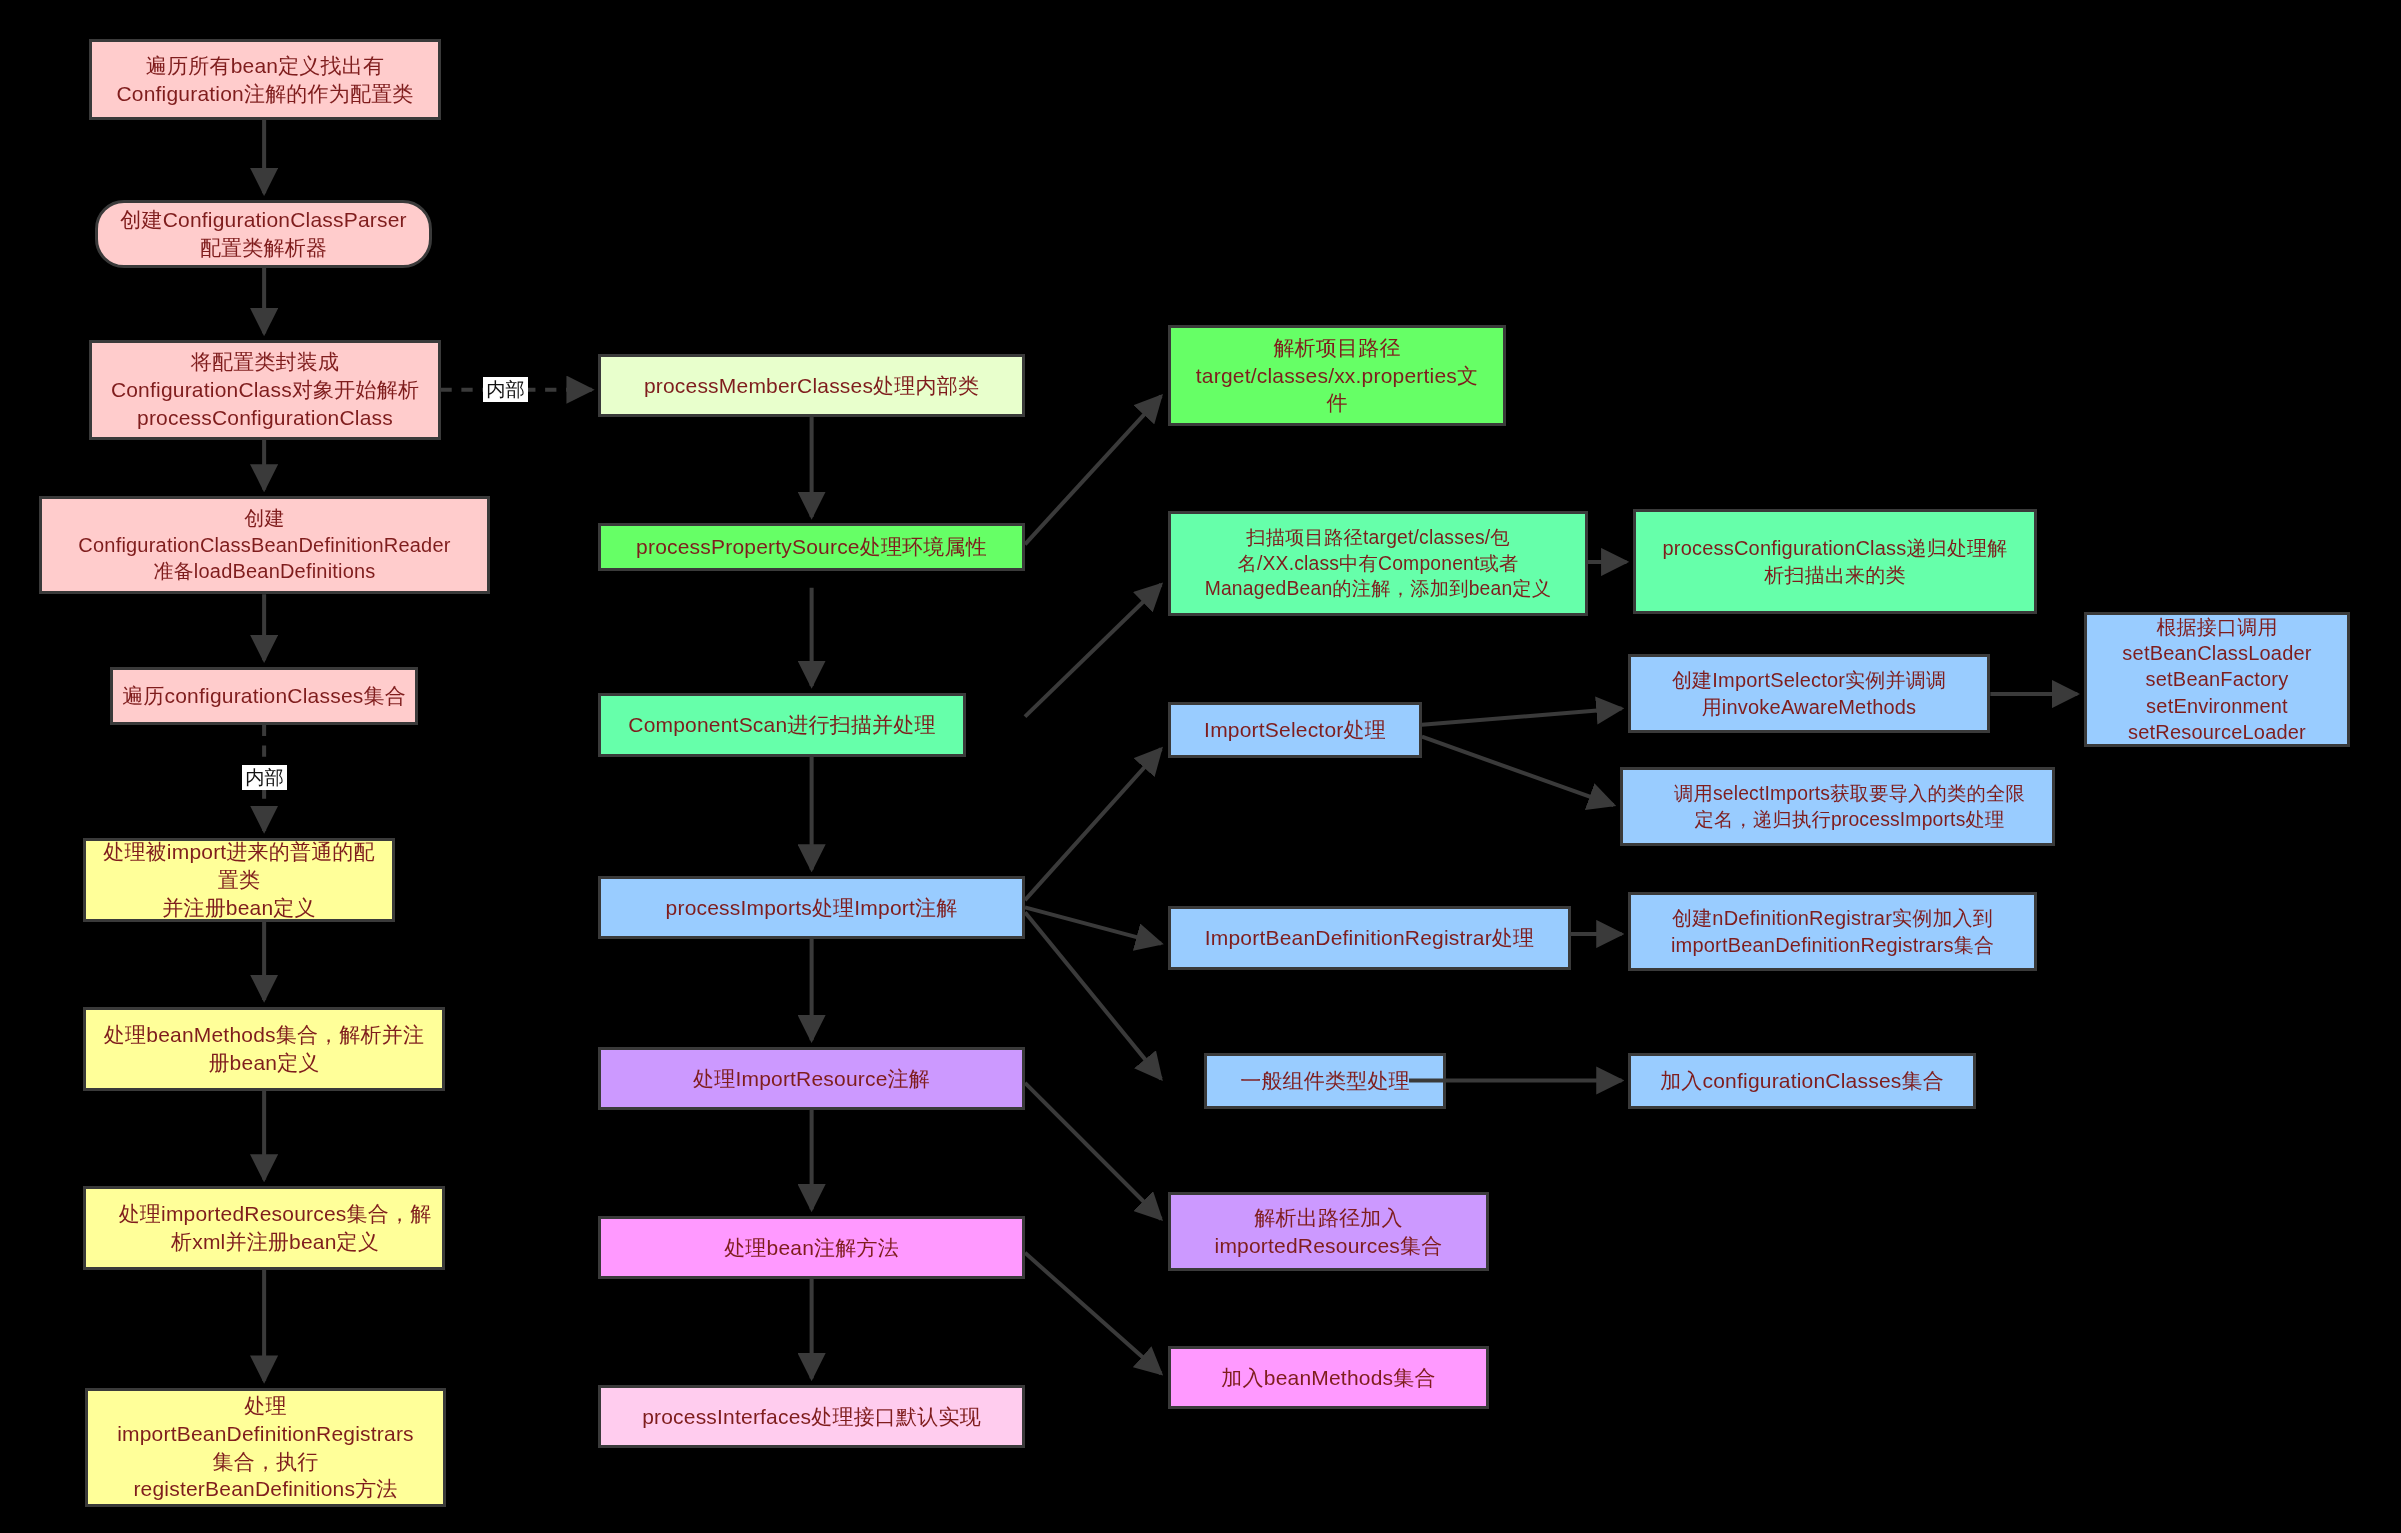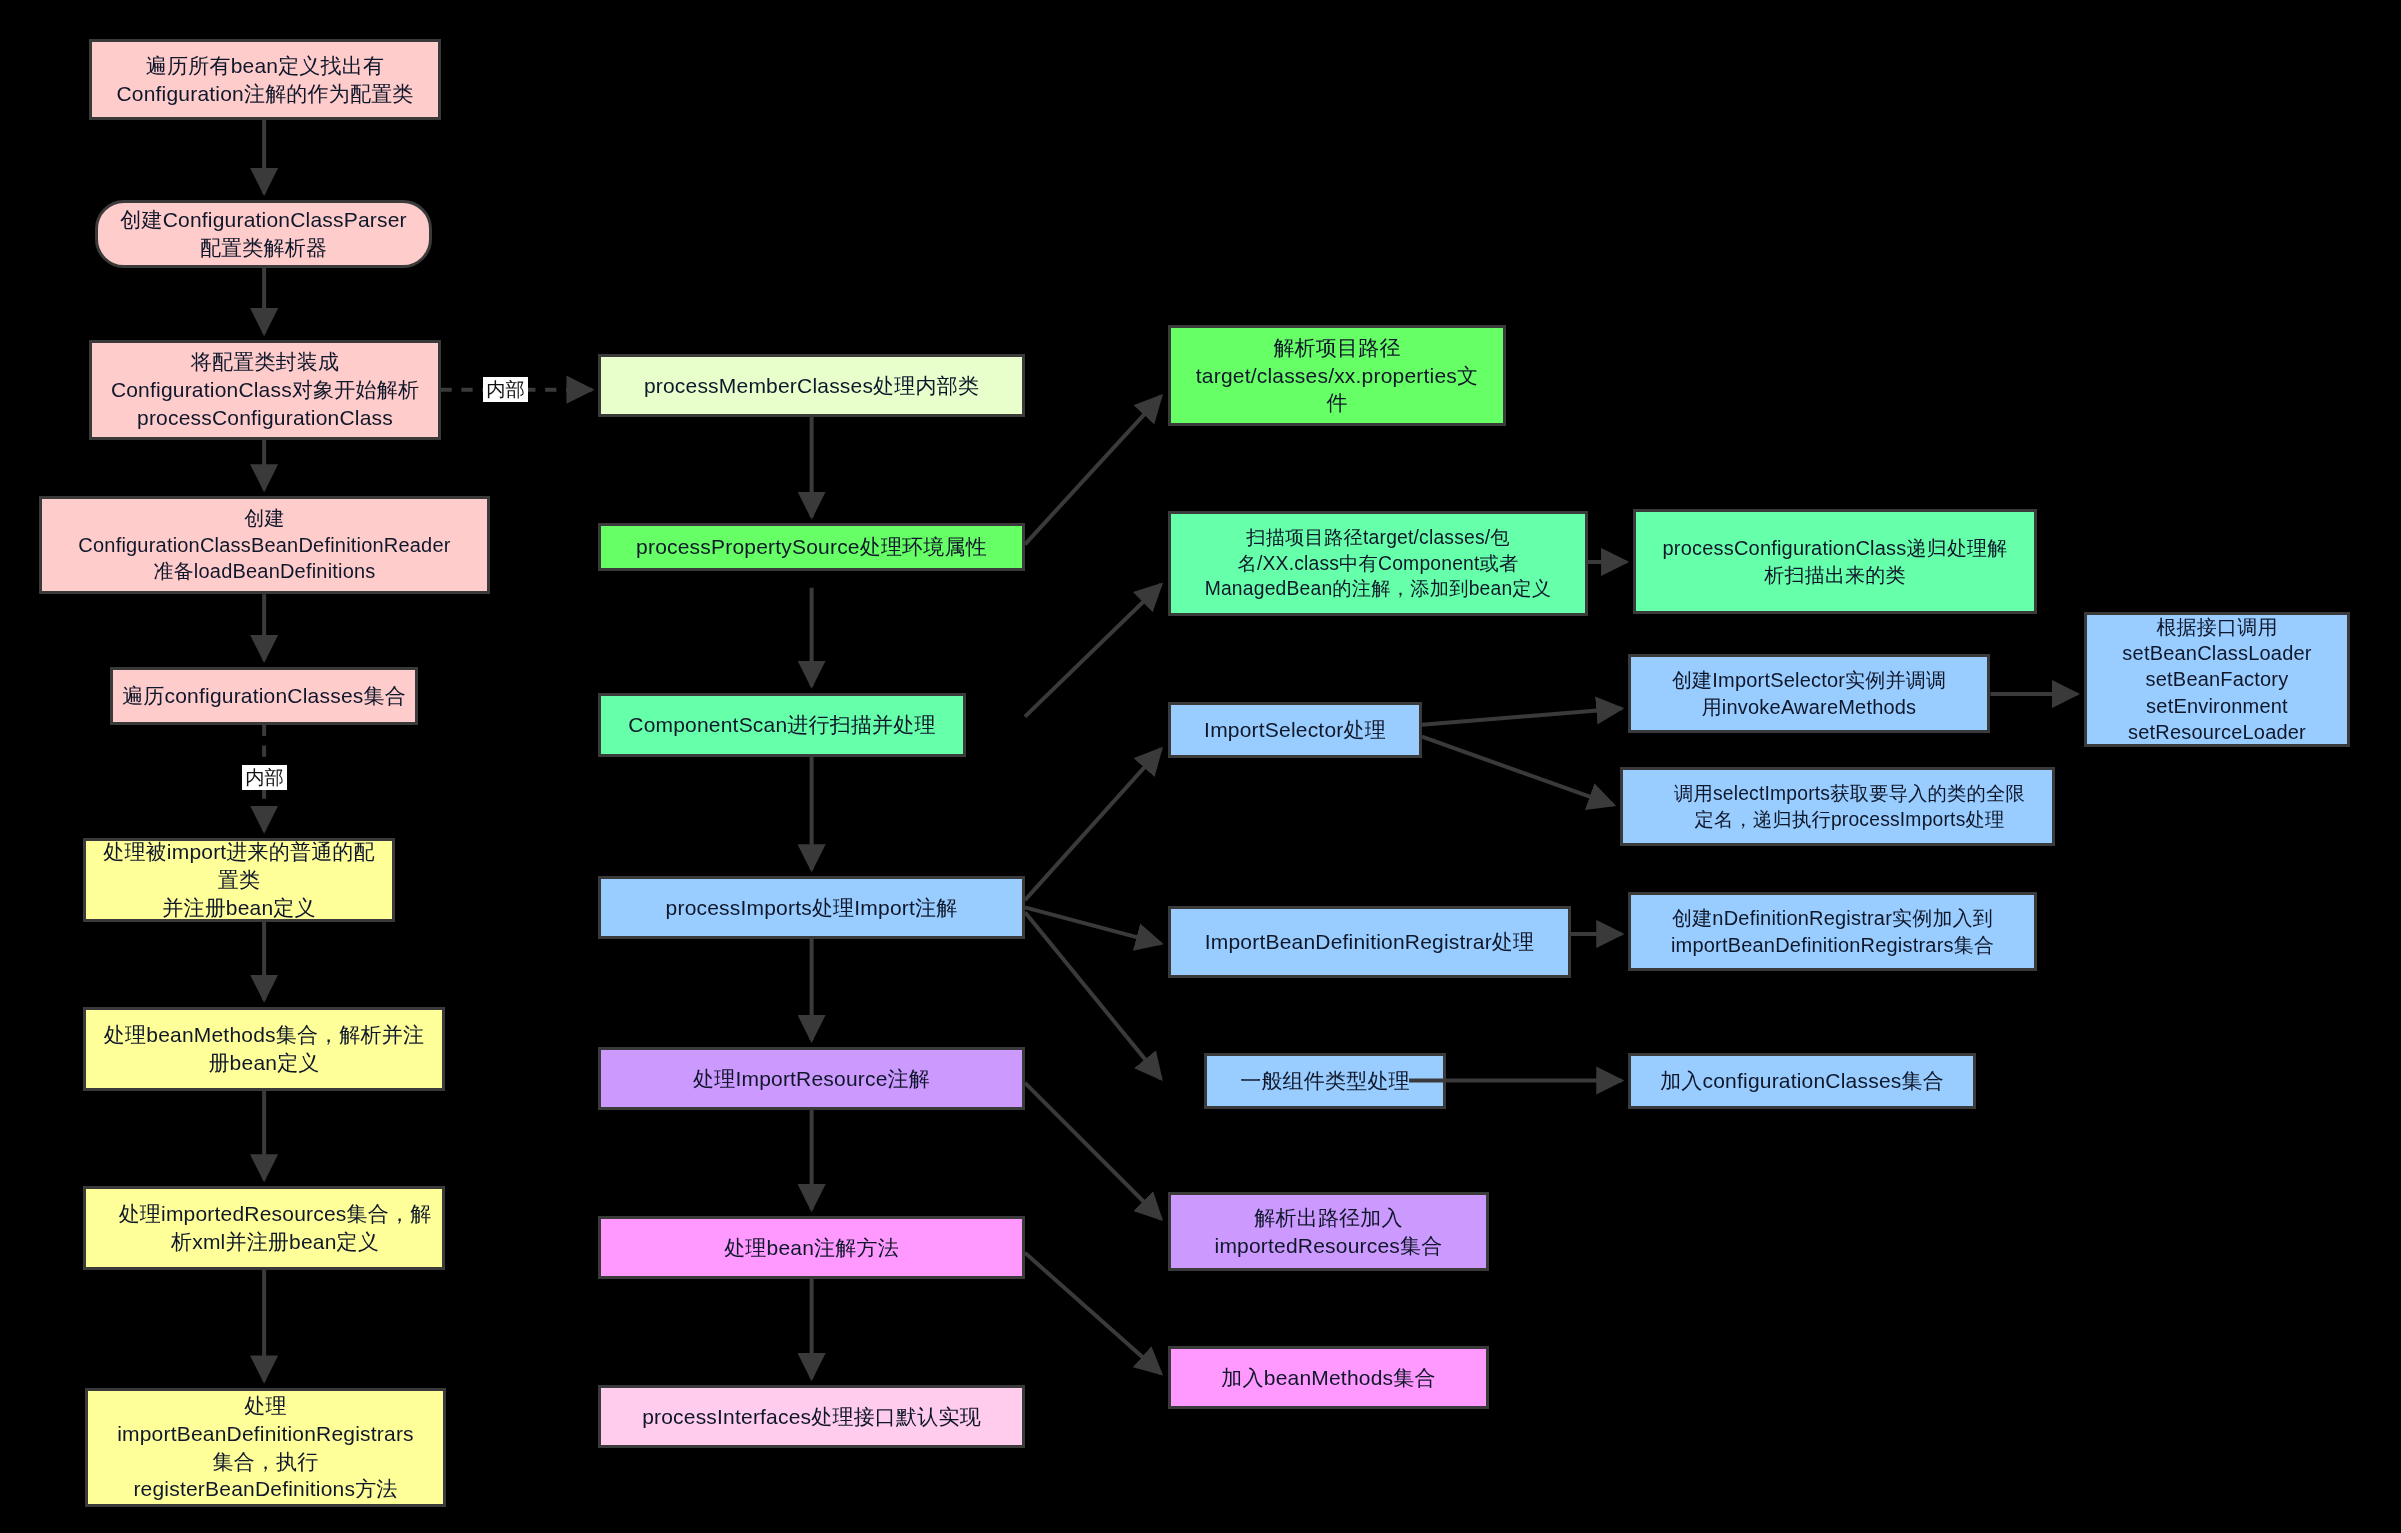--- a/index.html
+++ b/index.html
@@ -16,21 +16,21 @@
     overflow: hidden;
   }
   .node {
     position: absolute;
     box-sizing: border-box;
     border: 3.2px solid #3a3a3a;
     display: flex;
     align-items: center;
     justify-content: center;
     text-align: center;
-    color: #0f172a;
+    color: #7f1d1d;
     font-size: 21px;
     line-height: 1.32;
     padding: 4.8px 8px;
     white-space: pre-line;
     letter-spacing: 0.2px;
   }
   .edge-label {
     position: absolute;
     background: #ffffff;
     color: #111111;
@@ -167,21 +167,21 @@
 setResourceLoader</div>
 
   <div class="node" style="left:1168px; top:702px; width:254px; height:56px; background:#99ccff;">ImportSelector处理</div>
 
   <div class="node" style="left:1628px; top:654px; width:362px; height:79px; background:#99ccff; font-size:20px;">创建ImportSelector实例并调调
 用invokeAwareMethods</div>
 
   <div class="node" style="left:1620px; top:767px; width:435px; height:79px; background:#99ccff; font-size:19.3px;padding-left:32px;">调用selectImports获取要导入的类的全限
 定名，递归执行processImports处理</div>
 
-  <div class="node" style="left:1168px; top:906px; width:403px; height:72px; background:#99ccff;">ImportBeanDefinitionRegistrar处理</div>
+  <div class="node" style="left:1168px; top:906px; width:403px; height:64px; background:#99ccff;">ImportBeanDefinitionRegistrar处理</div>
 
   <div class="node" style="left:1628px; top:892px; width:409px; height:79px; background:#99ccff; font-size:20px;">创建nDefinitionRegistrar实例加入到
 importBeanDefinitionRegistrars集合</div>
 
   <div class="node" style="left:1168px; top:1053px; width:242px; height:56px; background:#99ccff;margin-left:36px;">一般组件类型处理</div>
 
   <div class="node" style="left:1628px; top:1053px; width:348px; height:56px; background:#99ccff;">加入configurationClasses集合</div>
 
   <div class="node" style="left:1168px; top:1192px; width:321px; height:79px; background:#cc99ff;">解析出路径加入
 importedResources集合</div>

